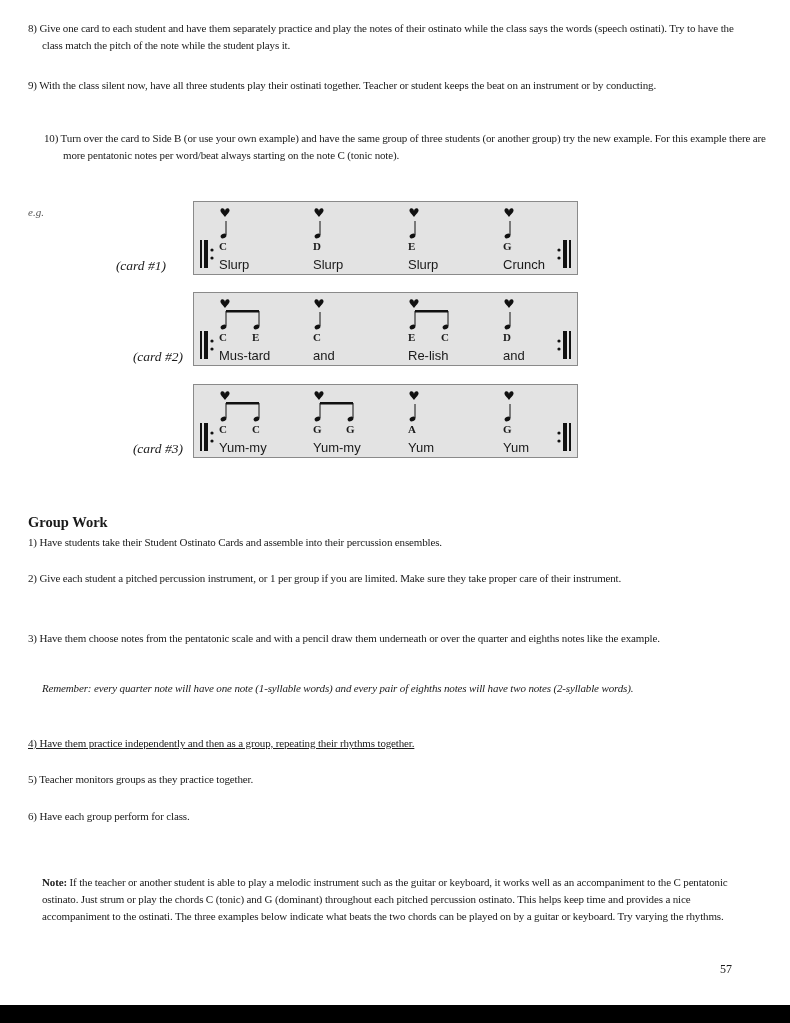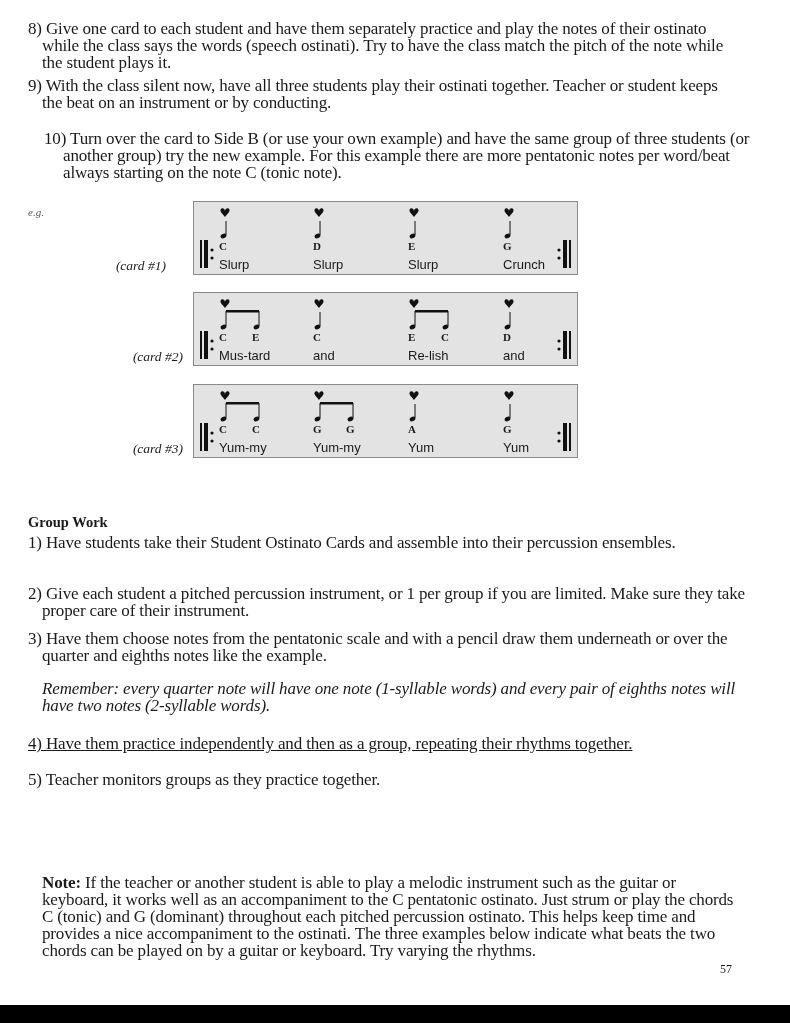--- a/index.html
+++ b/index.html
@@ -1,20 +1,20 @@
 <!DOCTYPE html>
 <html><head>
 <meta charset="utf-8">
 <style>
   html,body{margin:0;padding:0;}
   body{width:790px;height:1023px;background:#fff;position:relative;overflow:hidden;
        font-family:"Liberation Serif","DejaVu Serif",serif;color:#1a1a1a;}
   .page{position:absolute;left:0;top:0;width:790px;height:1005px;background:#fff;}
   .bottom-bar{position:absolute;left:0;top:1005px;width:790px;height:18px;background:#000;}
-  .para{position:absolute;font-size:17px;line-height:17px;letter-spacing:-0.15px;}
+  .para{position:absolute;font-size:11px;line-height:17px;letter-spacing:-0.15px;}
   .item{padding-left:14px;text-indent:-14px;}
   .item10{padding-left:19px;text-indent:-19px;}
   .eg{position:absolute;left:28px;top:206px;font-style:italic;font-size:11px;color:#555;}
   .card-label{position:absolute;font-style:italic;font-size:13.5px;width:80px;text-align:right;}
   .card{position:absolute;left:193px;width:385px;height:74px;background:#e3e3e3;border:1px solid #8a8a8a;box-sizing:border-box;}
   .repeat-start{position:absolute;left:6px;bottom:6px;width:15px;height:28px;}
   .repeat-end{position:absolute;right:6px;bottom:6px;width:15px;height:28px;}
   .beat{position:absolute;top:0;height:74px;}
   .beat svg{position:absolute;left:0;top:0;}
   .note-name{position:absolute;top:38px;font-size:11px;font-weight:bold;font-family:"Liberation Serif",serif;}
@@ -225,25 +225,26 @@
           <line x1="10" y1="19" x2="10" y2="33" stroke="#111" stroke-width="1"></line>
           <ellipse cx="7.5" cy="34" rx="3" ry="2.2" transform="rotate(-25 7.5 34)" fill="#111"></ellipse>
         </svg>
         <span class="note-name" style="left: 3px;">G</span>
         <span class="lyric" style="left: 3px;">Yum</span>
       </div>
     </div>
 
   <div class="heading">Group Work</div>
   <div class="para item" style="left:28px;top:534px;width:720px;">1) Have students take their Student Ostinato Cards and assemble into their percussion ensembles.</div>
-  <div class="para item" style="left:28px;top:570px;width:710px;margin-top:15px;">2) Give each student a pitched percussion instrument, or 1 per group if you are limited. Make sure they take proper care of their instrument.</div>
+  <div class="para item" style="left:28px;top:570px;width:710px;">2) Give each student a pitched percussion instrument, or 1 per group if you are limited. Make sure they take proper care of their instrument.</div>
   <div class="para item" style="left:28px;top:630px;width:700px;">3) Have them choose notes from the pentatonic scale and with a pencil draw them underneath or over the quarter and eighths notes like the example.</div>
   <div class="para" style="left:42px;top:680px;width:700px;font-style:italic;">Remember: every quarter note will have one note (1-syllable words) and every pair of eighths notes will have two notes (2-syllable words).</div>
   <div class="para item" style="left:28px;top:735px;width:720px;text-decoration:underline;">4) Have them practice independently and then as a group, repeating their rhythms together.</div>
   <div class="para item" style="left:28px;top:771px;width:720px;">5) Teacher monitors groups as they practice together.</div>
+  <div class="para item" style="left:28px;top:808px;width:720px;">6) Have each group perform for class.</div>
 
   <div class="para" style="left:42px;top:845px;width:700px;margin-top:29px;">
     <b>Note:</b><span> If the teacher or another student is able to play a melodic instrument such as the guitar or keyboard, it works well as an accompaniment to the C pentatonic ostinato. Just strum or play the chords C (tonic) and G (dominant) throughout each pitched percussion ostinato. This helps keep time and provides a nice accompaniment to the ostinati. The three examples below indicate what beats the two chords can be played on by a guitar or keyboard. Try varying the rhythms.</span>
   </div>
 
   <div class="page-number">57</div>
 </div>
 <div class="bottom-bar"></div>
 
 </body></html>

